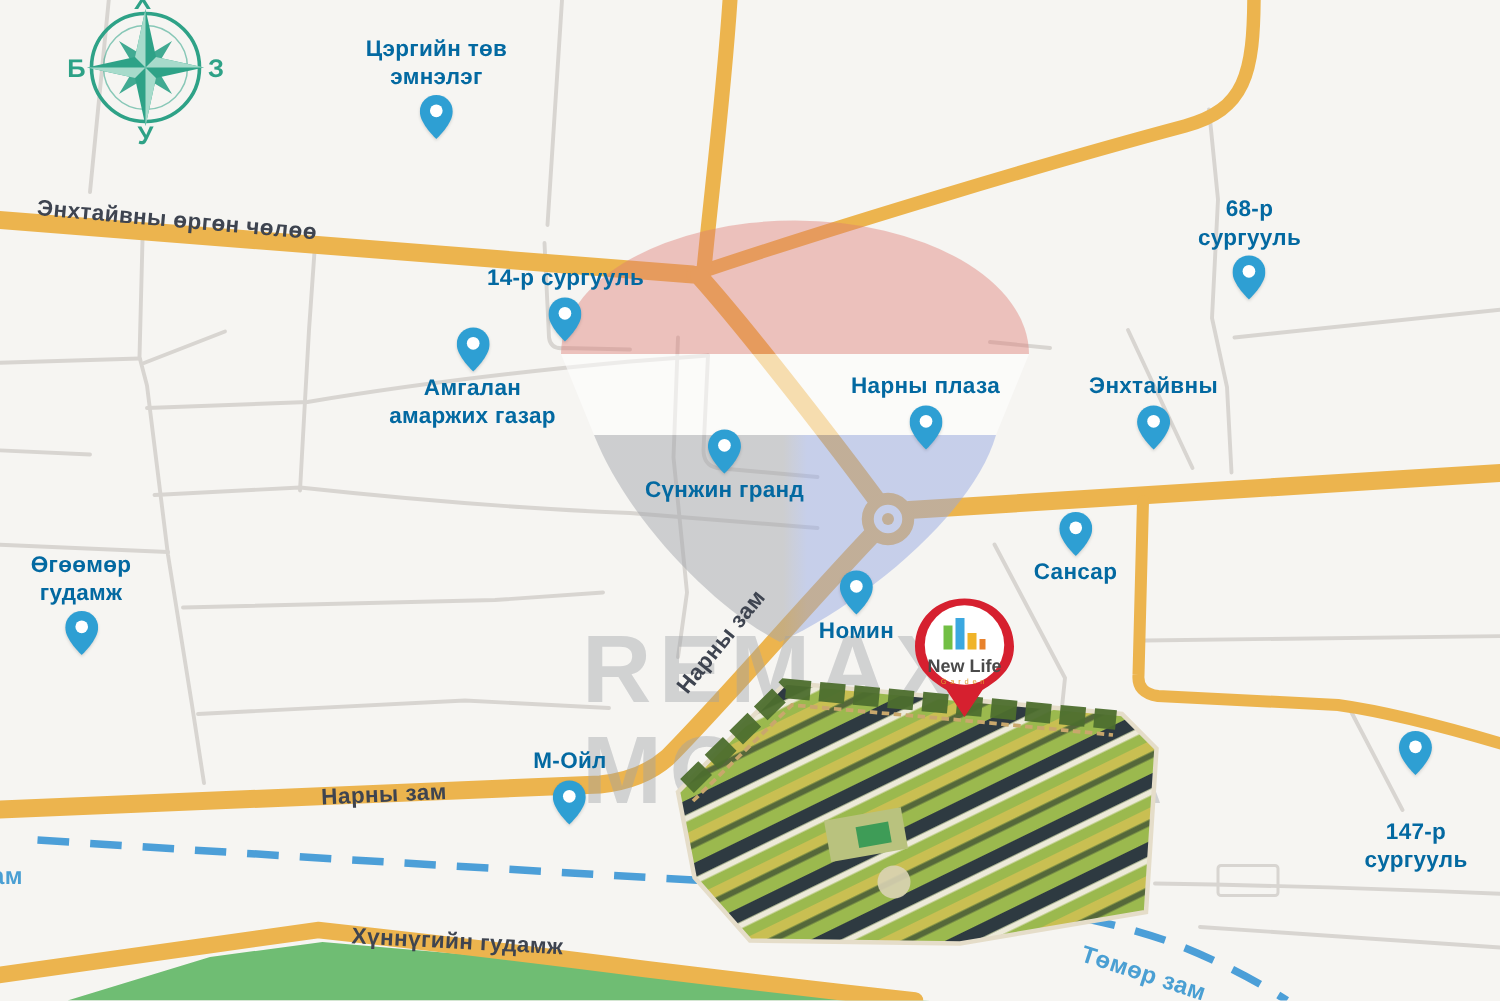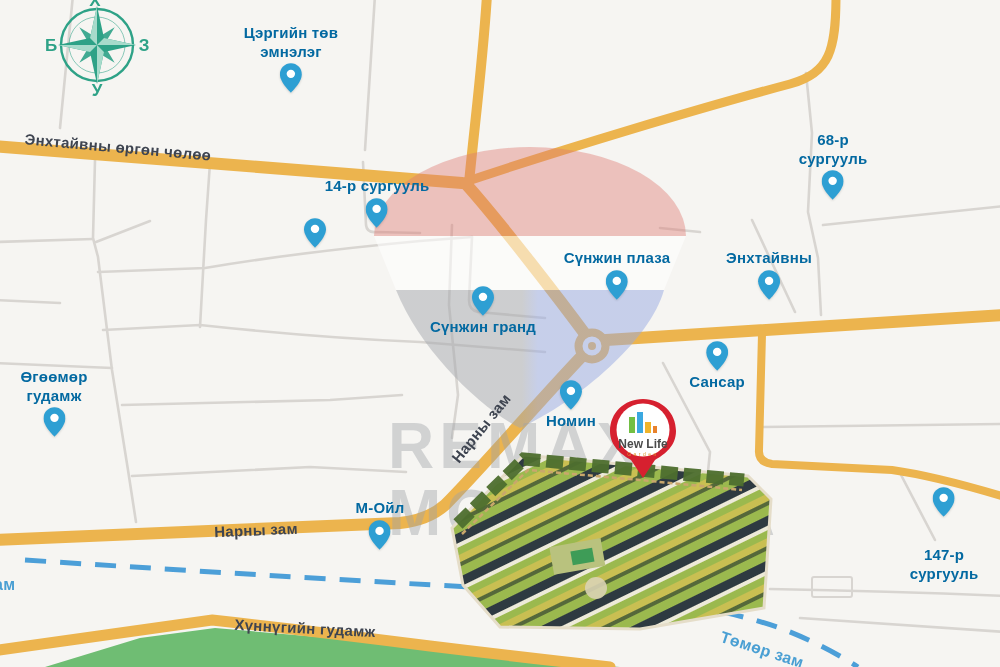--- a/index.html
+++ b/index.html
@@ -137,21 +137,21 @@
 </div>
 <div class="poi" style="left:833px;top:131px;">
   <div class="poi-label">68-р
 сургууль</div>
   <svg class="pin" width="22" height="30" viewBox="0 0 24 32">
       <path fill="#2E9FD3" d="M12 0C5.4 0 0 5.4 0 12c0 9 12 20 12 20s12-11 12-20C24 5.4 18.6 0 12 0z"></path>
       <circle cx="12" cy="11.5" r="4.6" fill="#fff"></circle>
     </svg>
 </div>
 <div class="poi" style="left:617px;top:249px;">
-  <div class="poi-label">Сүнжин плаза</div>
+  <div class="poi-label">Нарны плаза</div>
   <svg class="pin" width="22" height="30" viewBox="0 0 24 32">
       <path fill="#2E9FD3" d="M12 0C5.4 0 0 5.4 0 12c0 9 12 20 12 20s12-11 12-20C24 5.4 18.6 0 12 0z"></path>
       <circle cx="12" cy="11.5" r="4.6" fill="#fff"></circle>
     </svg>
 </div>
 <div class="poi" style="left:769px;top:249px;">
   <div class="poi-label">Энхтайвны</div>
   <svg class="pin" width="22" height="30" viewBox="0 0 24 32">
       <path fill="#2E9FD3" d="M12 0C5.4 0 0 5.4 0 12c0 9 12 20 12 20s12-11 12-20C24 5.4 18.6 0 12 0z"></path>
       <circle cx="12" cy="11.5" r="4.6" fill="#fff"></circle>
@@ -171,20 +171,22 @@
       <path fill="#2E9FD3" d="M12 0C5.4 0 0 5.4 0 12c0 9 12 20 12 20s12-11 12-20C24 5.4 18.6 0 12 0z"></path>
       <circle cx="12" cy="11.5" r="4.6" fill="#fff"></circle>
     </svg>
 </div>
 
 <div class="poi" style="left:315px;top:218px;">
   <svg class="pin" width="22" height="30" viewBox="0 0 24 32">
       <path fill="#2E9FD3" d="M12 0C5.4 0 0 5.4 0 12c0 9 12 20 12 20s12-11 12-20C24 5.4 18.6 0 12 0z"></path>
       <circle cx="12" cy="11.5" r="4.6" fill="#fff"></circle>
     </svg>
+  <div class="poi-label">Амгалан
+амаржих газар</div>
 </div>
 <div class="poi" style="left:483px;top:286px;justify-content:space-between;">
   <svg class="pin" width="22" height="30" viewBox="0 0 24 32">
       <path fill="#2E9FD3" d="M12 0C5.4 0 0 5.4 0 12c0 9 12 20 12 20s12-11 12-20C24 5.4 18.6 0 12 0z"></path>
       <circle cx="12" cy="11.5" r="4.6" fill="#fff"></circle>
     </svg>
   <div class="poi-label">Сүнжин гранд</div>
 </div>
 <div class="poi" style="left:717px;top:341px;">
   <svg class="pin" width="22" height="30" viewBox="0 0 24 32">

